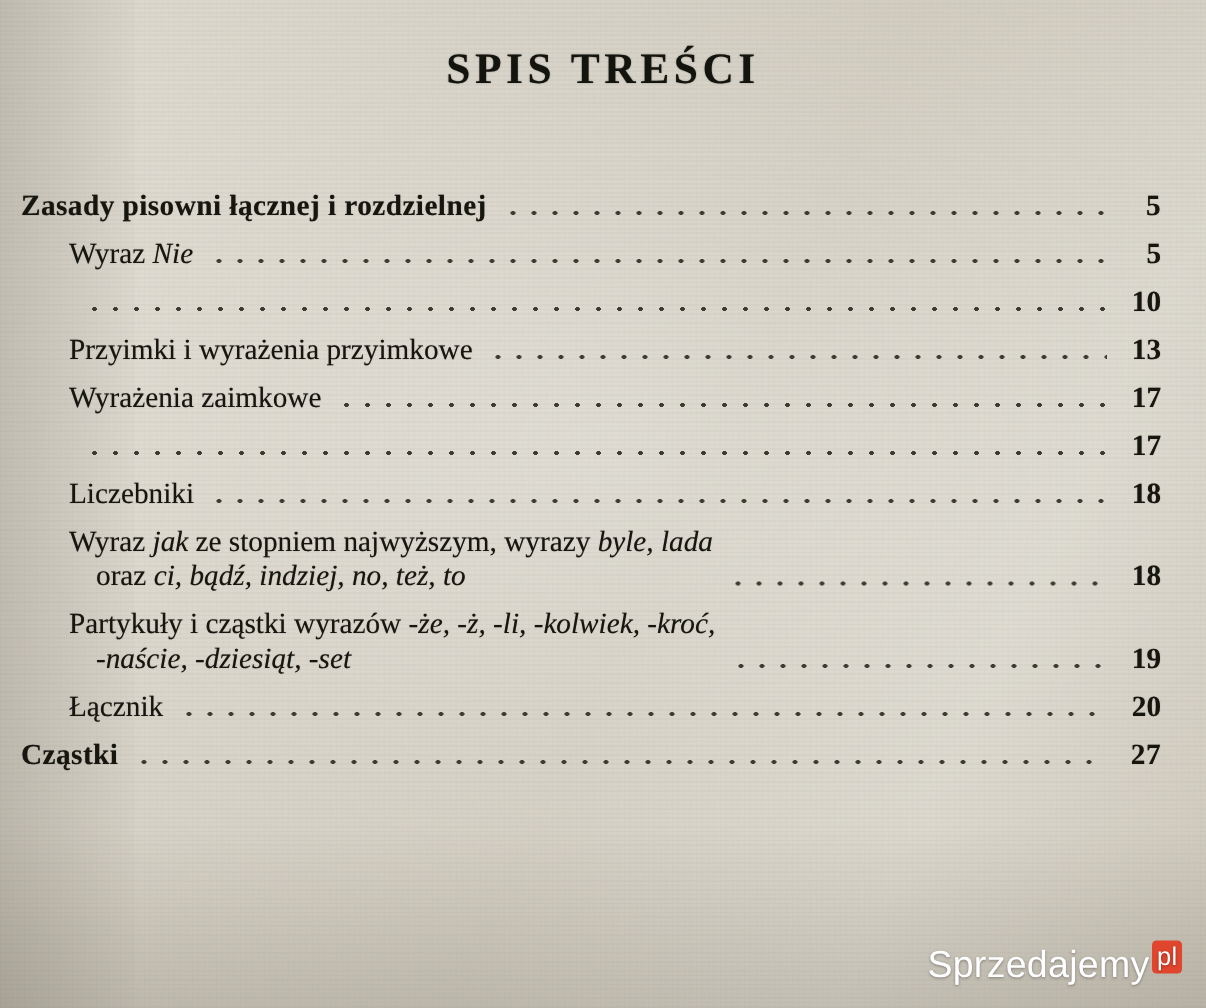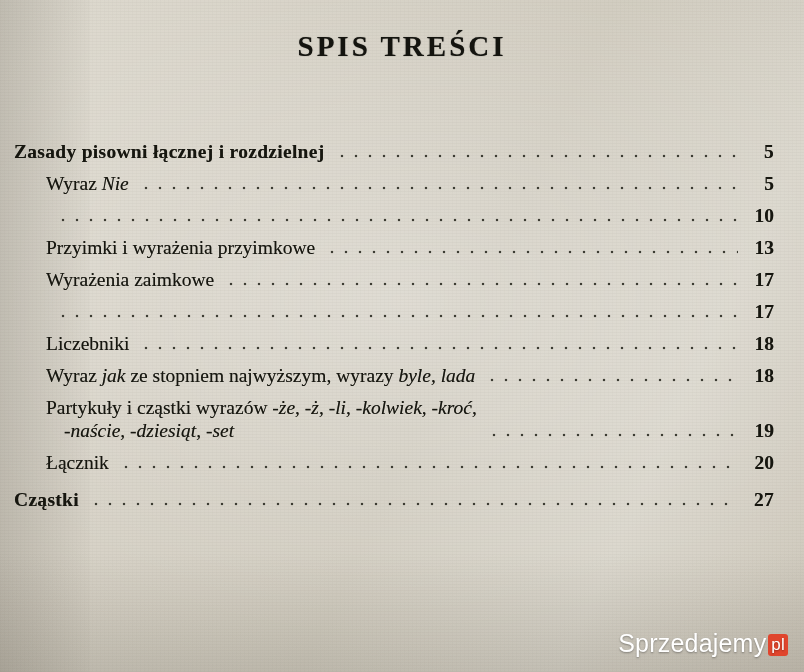--- a/index.html
+++ b/index.html
@@ -101,21 +101,21 @@
   }
   .entry .page-num {
     white-space: nowrap;
     text-align: right;
     min-width: 28px;
     font-weight: 700;
     text-shadow: 0 0 0.6px rgba(20,20,15,0.5);
   }
 
   
-  .lvl0 { padding-left: 0; margin-top: 14px; }
+  .lvl0 { padding-left: 0; }
   .lvl1 { padding-left: 32px; }
 
   .it { font-style: italic; }
 
   
   .entry.multiline { align-items: flex-end; }
   .entry.multiline .label {
     white-space: normal;
     max-width: 640px;
   }
@@ -124,21 +124,21 @@
   .watermark {
     position: absolute;
     right: 16px;
     bottom: 14px;
     font-family: "Liberation Sans", sans-serif;
     font-size: 25px;
     color: #ffffff;
     letter-spacing: 0.2px;
     text-shadow: 0 1px 2px rgba(0,0,0,0.35);
     display: flex;
-    align-items: flex-end;
+    align-items: flex-start;
     margin-top: 41px;
   }
   .watermark .wm-sup {
     font-size: 17px;
     background: #e0452d;
     color: #fff;
     border-radius: 3px;
     padding: 1px 3px;
     margin-left: 2px;
     position: relative;
@@ -184,21 +184,21 @@
       <div class="entry lvl1">
         <span class="leader"></span>
         <span class="page-num">17</span>
       </div>
       <div class="entry lvl1">
         <span class="label"><span>Liczebniki</span></span>
         <span class="leader"></span>
         <span class="page-num">18</span>
       </div>
       <div class="entry lvl1 multiline">
-        <span class="label"><span>Wyraz </span><span class="it">jak</span><span> ze stopniem najwyższym, wyrazy </span><span class="it">byle, lada</span></span>
+        <span class="label"><span>Wyraz </span><span class="it">jak</span><span> ze stopniem najwyższym, wyrazy </span><span class="it">byle, lada</span><span class="line2"><span>oraz </span><span class="it">ci, bądź, indziej, no, też, to</span></span></span>
         <span class="leader"></span>
         <span class="page-num">18</span>
       </div>
       <div class="entry lvl1 multiline">
         <span class="label"><span>Partykuły i cząstki wyrazów </span><span class="it">-że, -ż, -li, -kolwiek, -kroć,</span><span class="line2"><span class="it">-naście, -dziesiąt, -set</span></span></span>
         <span class="leader"></span>
         <span class="page-num">19</span>
       </div>
       <div class="entry lvl1">
         <span class="label"><span>Łącznik</span></span>

